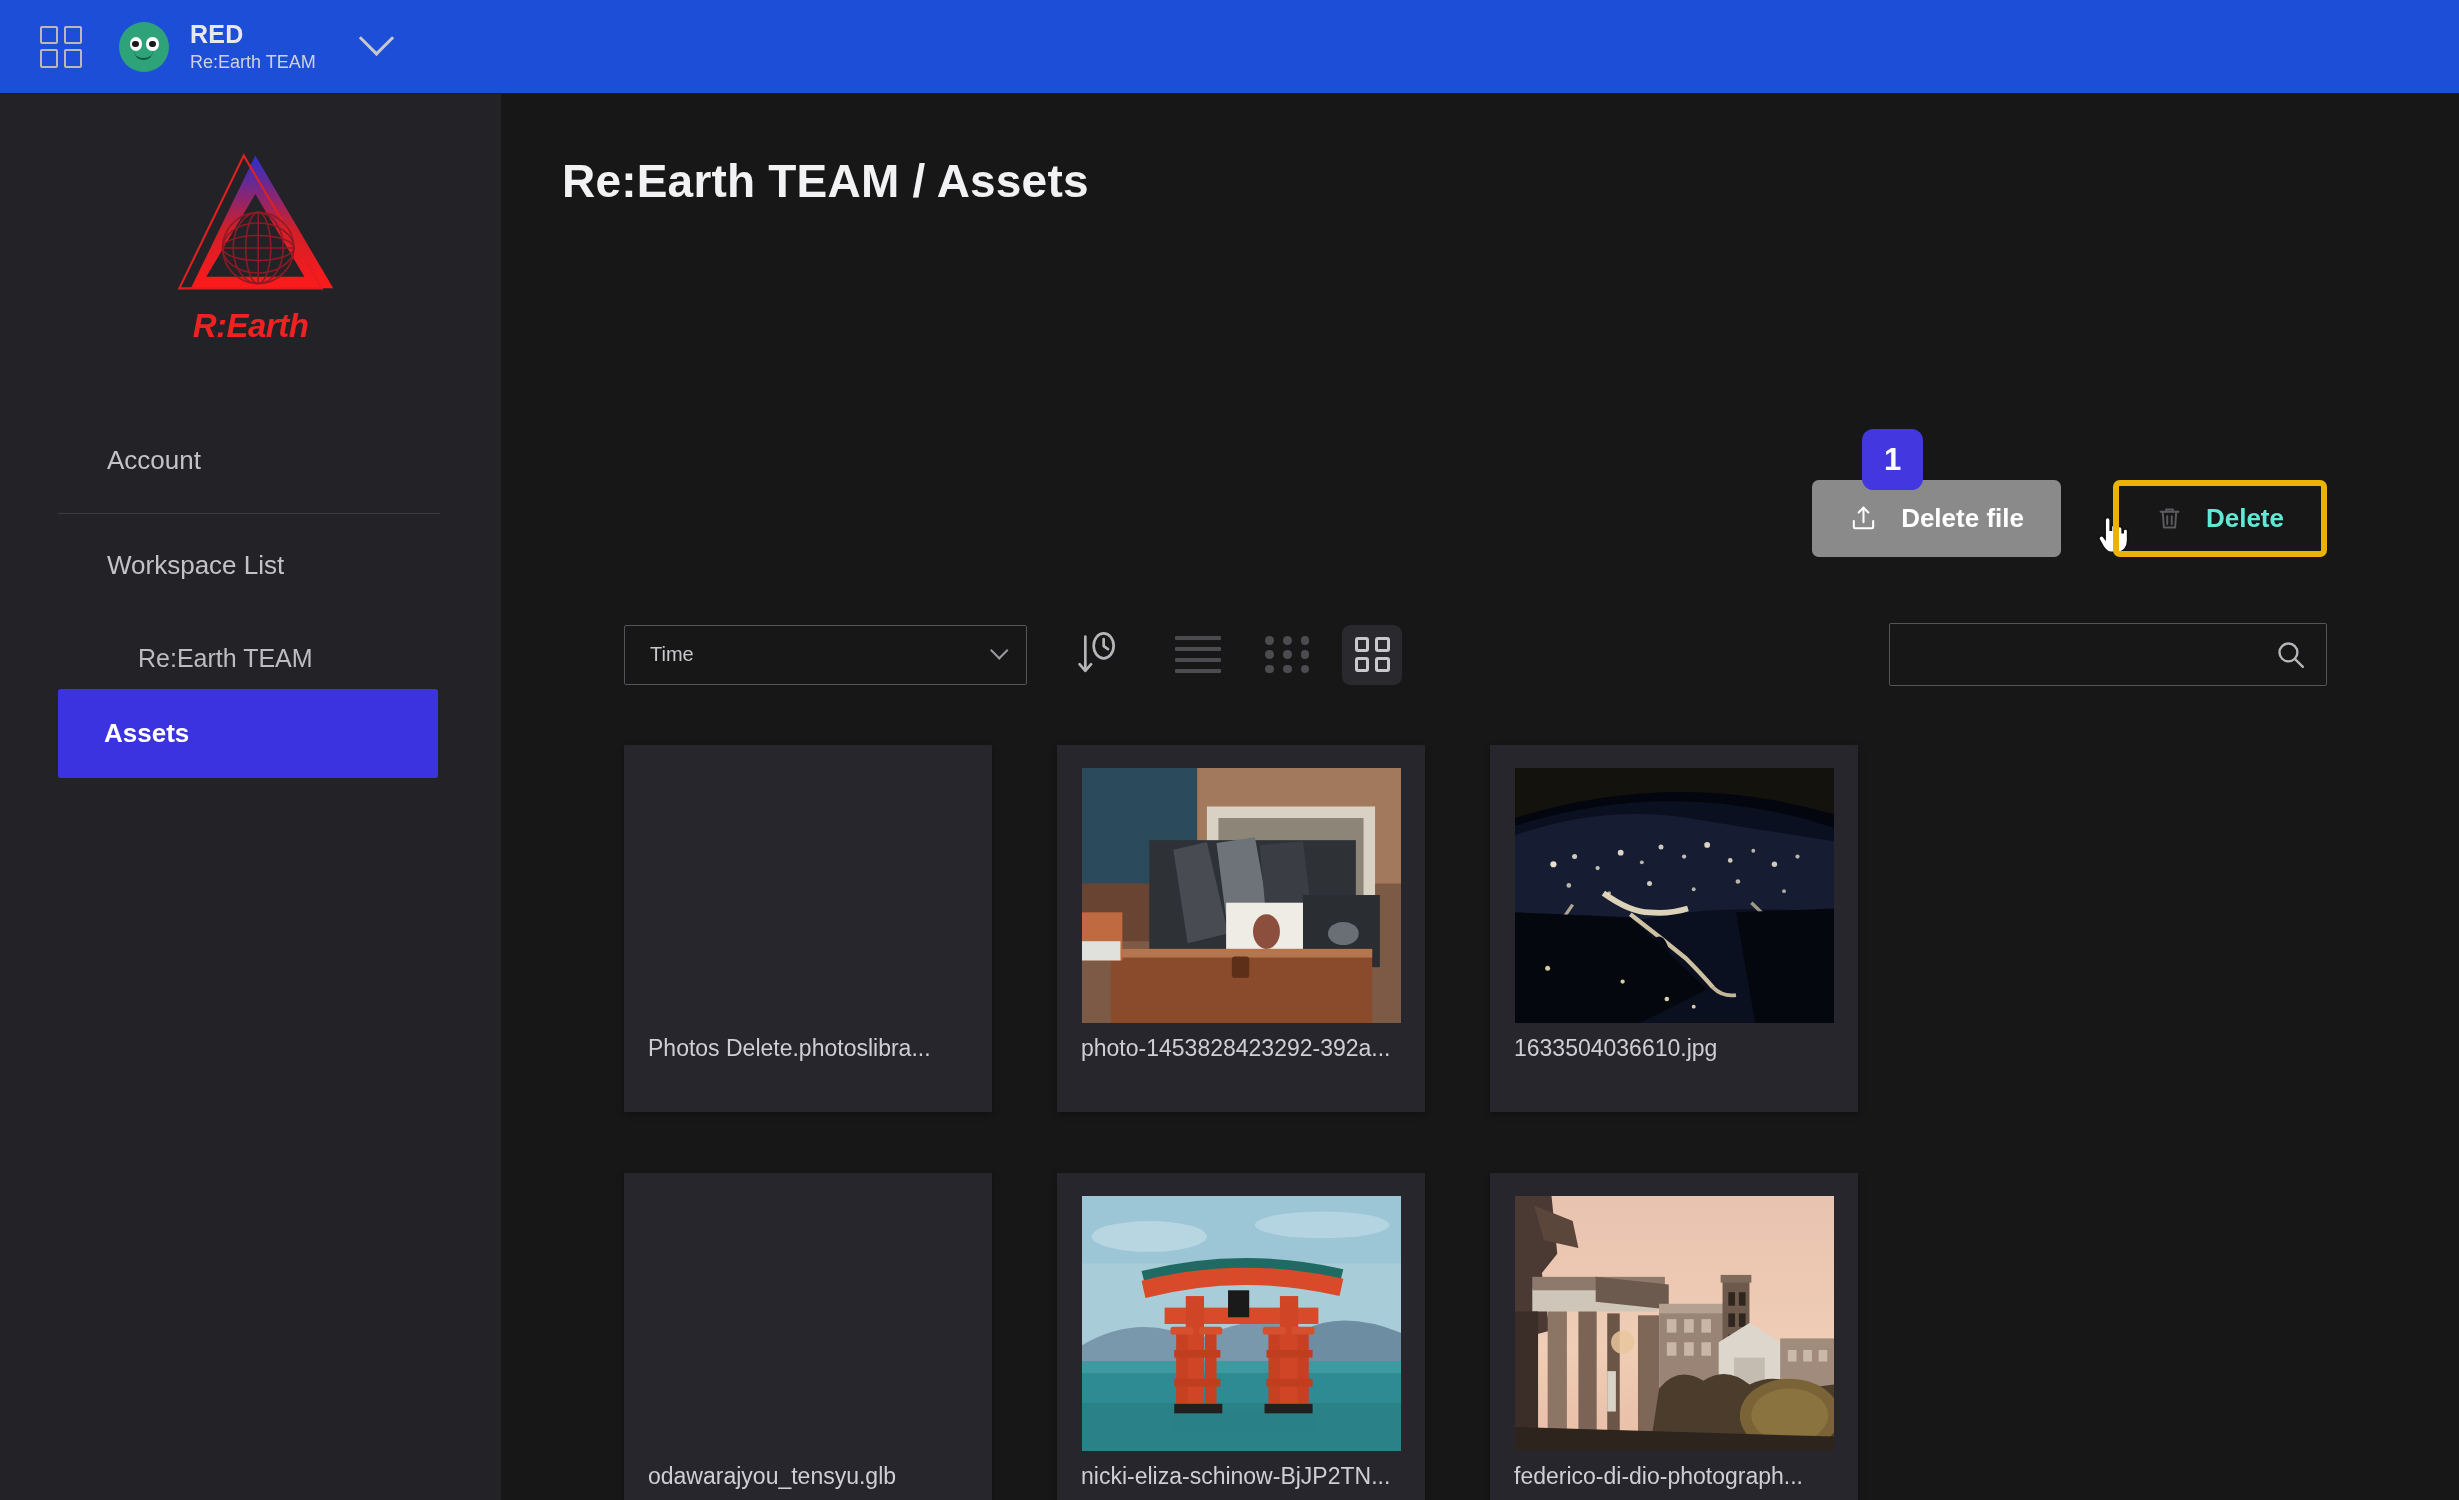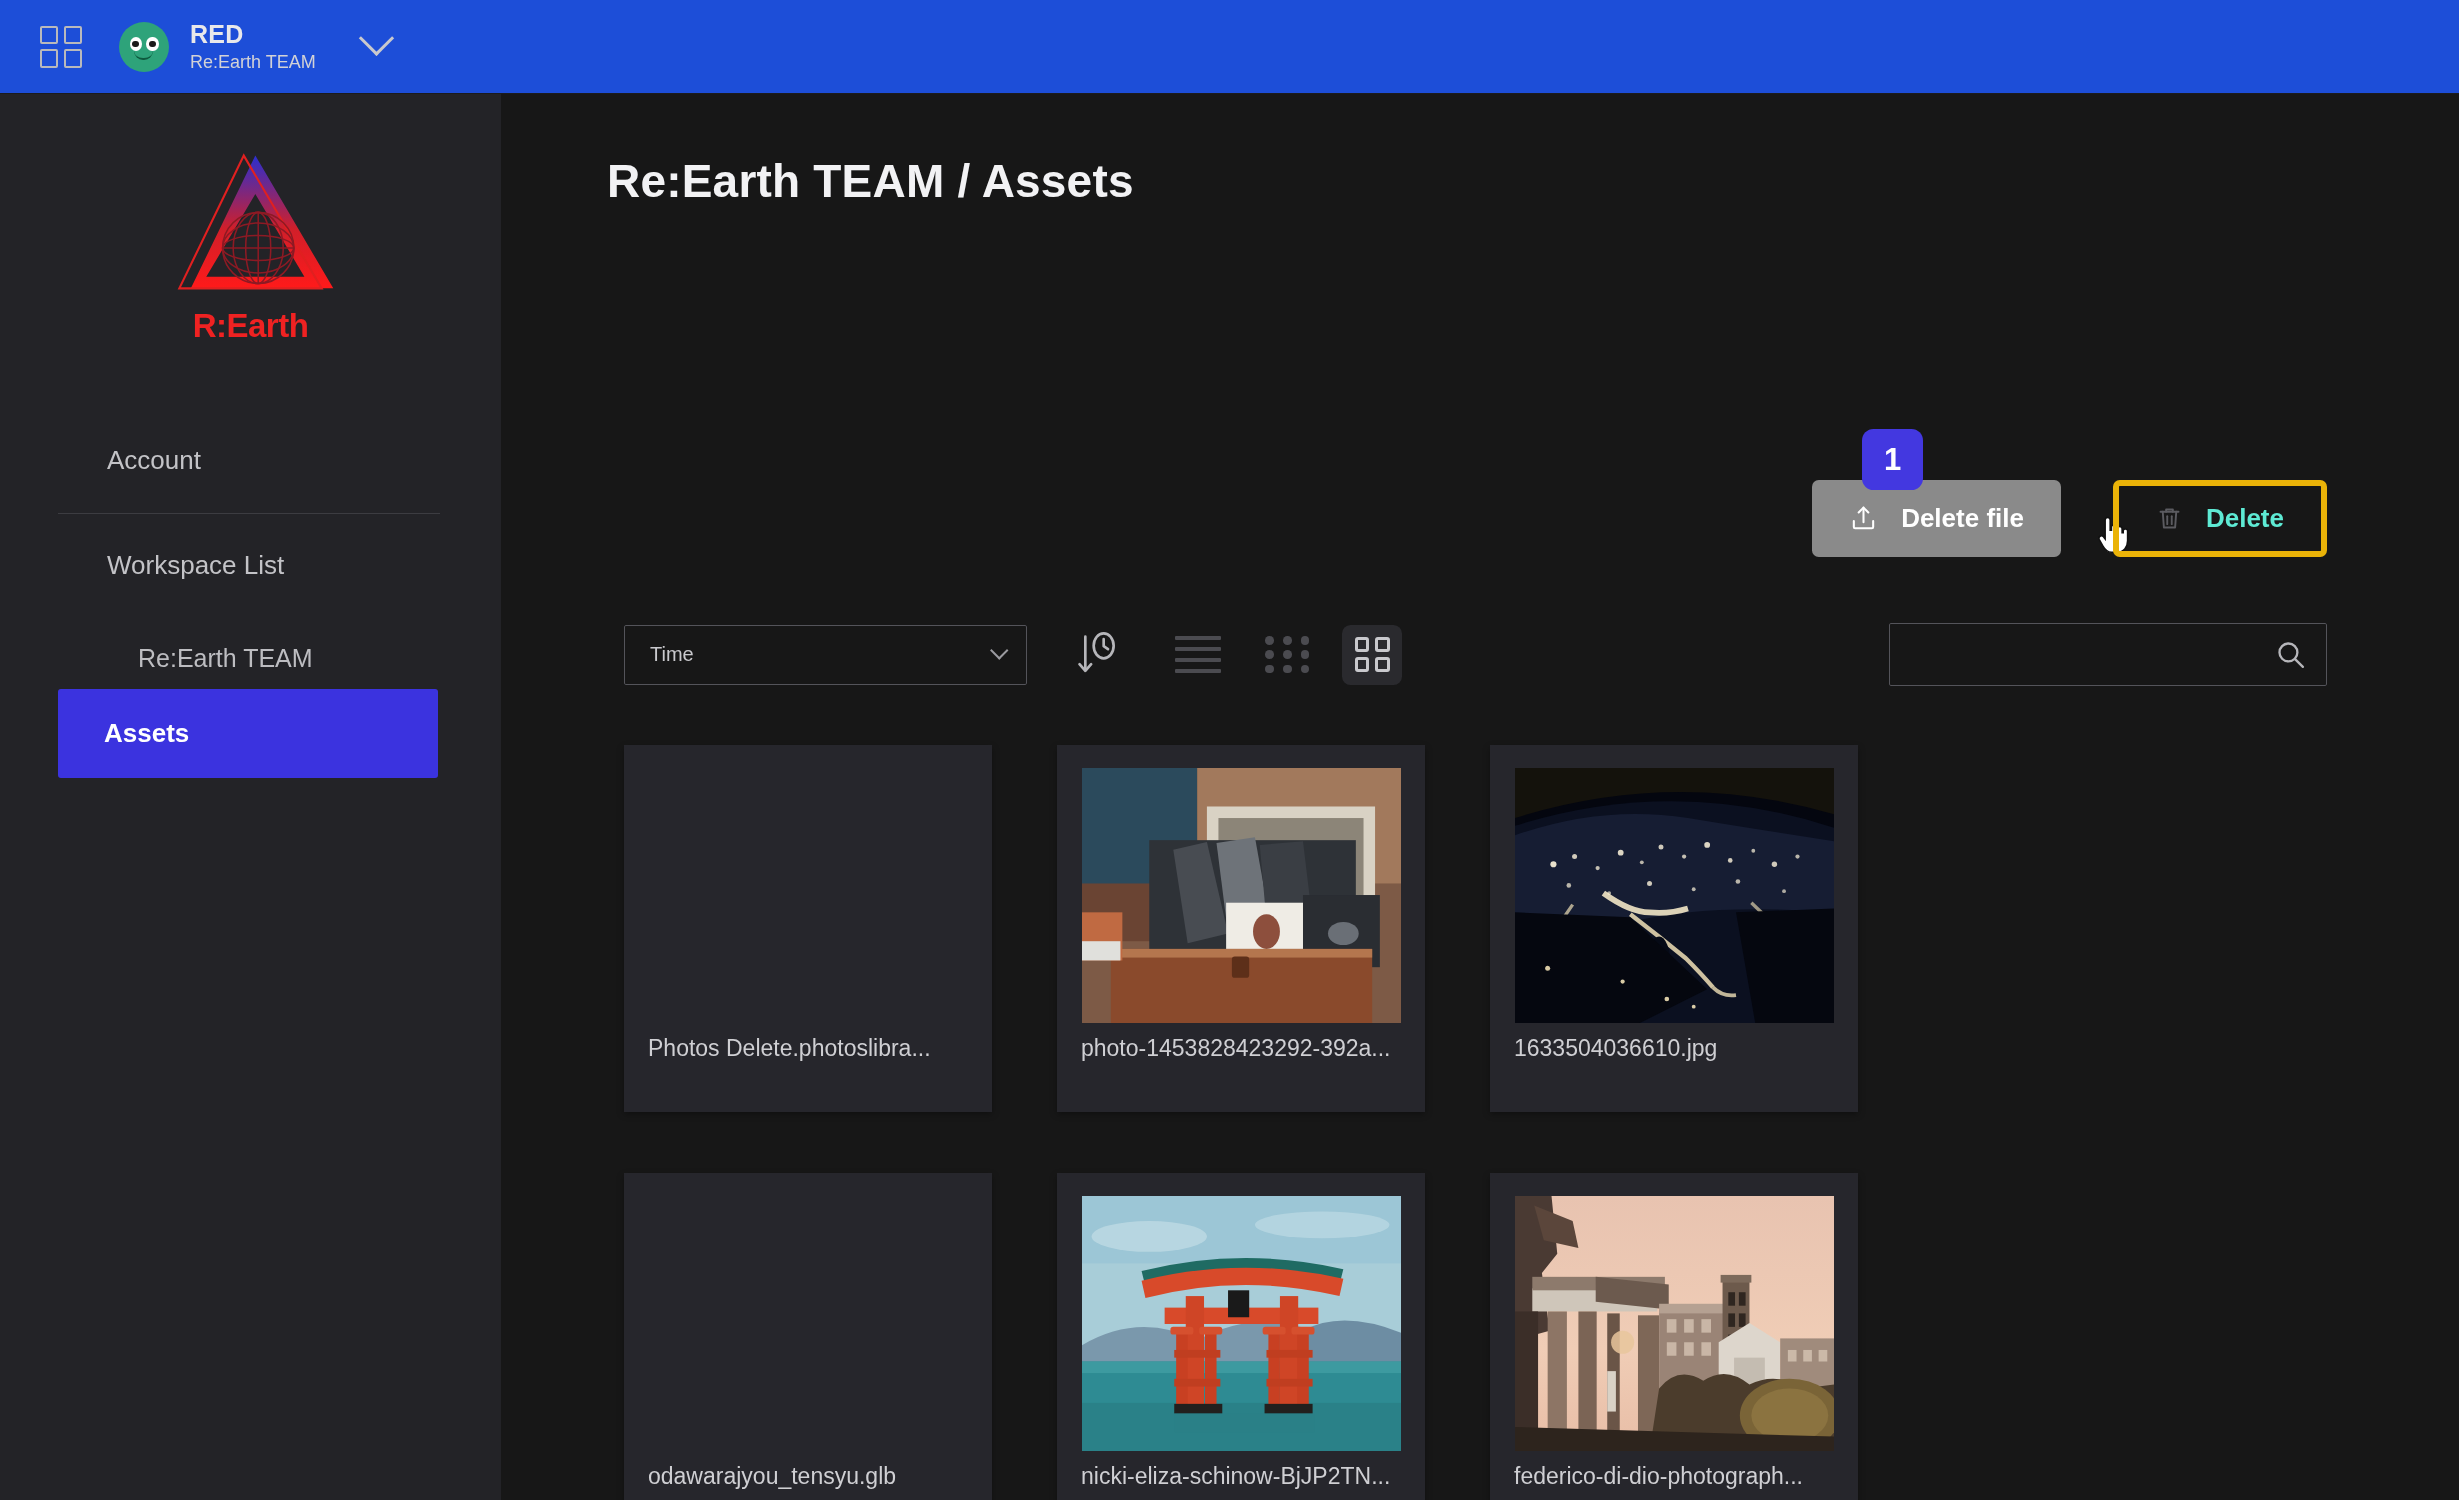--- a/index.html
+++ b/index.html
@@ -53,21 +53,21 @@
     transform: rotate(45deg) translate(-5.8px,-5.8px);
   }
 
   
   .sidebar {
     position: absolute; top: 94px; left: 0; width: 501px; height: 1406px;
     background: #232327;
   }
   .logo-wrap {
     width: 100%; padding-top: 48px;
-    display: flex; flex-direction: column; align-items: center;
+    display: flex; flex-direction: column; align-items: center; font-style: italic;
   }
   .logo-mark { width: 178px; height: 159px; }
   .logo-text {
     margin-top: 5.8px; font-size: 33px; font-weight: bold;
     color: #ef2222; letter-spacing: -0.5px;
   }
   .nav { margin-top: 85px; }
   .nav-item {
     font-size: 26px; color: #c3c3c7; cursor: pointer;
     padding: 15.4px 0 15.4px 75px; line-height: 1.2; margin-left: 32px;
@@ -77,21 +77,21 @@
     background: #3b33df; color: #ffffff; font-weight: bold;
     margin: 0 63px 0 58px; border-radius: 2.9px;
     padding: 29px 0 29px 46px;
   }
   .nav-sep { height: 1px; background: #3c3c41; margin: 21px 61px 21px 58px; }
   .nav-gap { height: 31px; }
 
   
   .main { position: absolute; top: 94px; left: 501px; width: 1959px; height: 1406px; background: #171717; }
   .page-title {
-    margin: 60px 0 0 106px; font-size: 46px; color: #f2f2f4; letter-spacing: 0.2px;
+    margin: 60px 0 0 61px; font-size: 46px; color: #f2f2f4; letter-spacing: 0.2px;
   }
 
   .actions {
     position: absolute; top: 386px; right: 133px;
     display: flex; align-items: center; gap: 52px;
   }
   .btn {
     display: flex; align-items: center; gap: 23px;
     height: 77px; padding: 0 37px; border-radius: 6.7px;
     font-size: 26px; font-weight: bold; cursor: pointer; position: relative;

